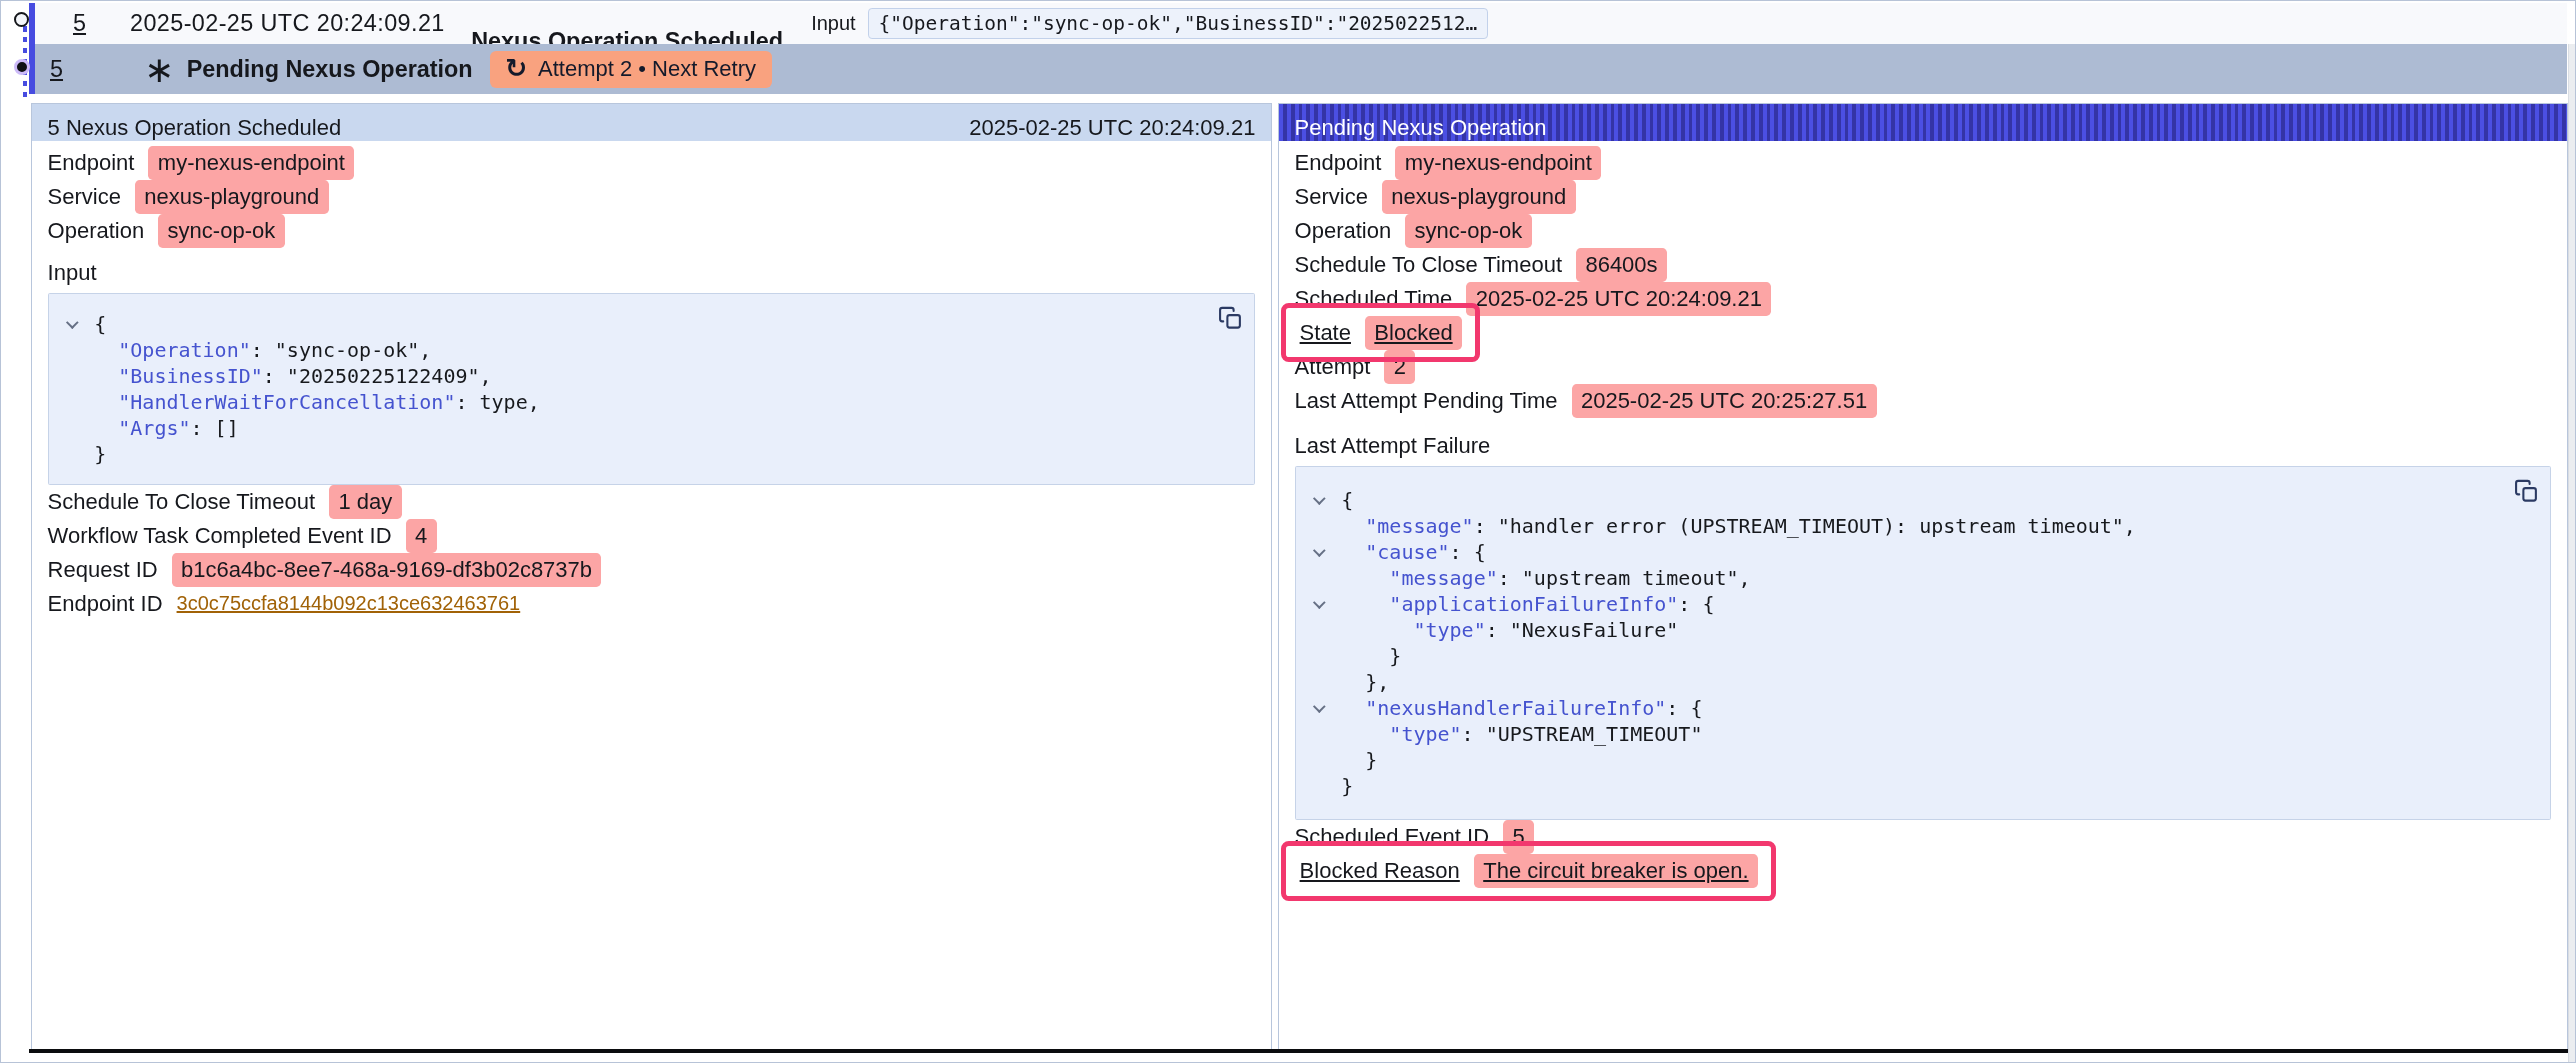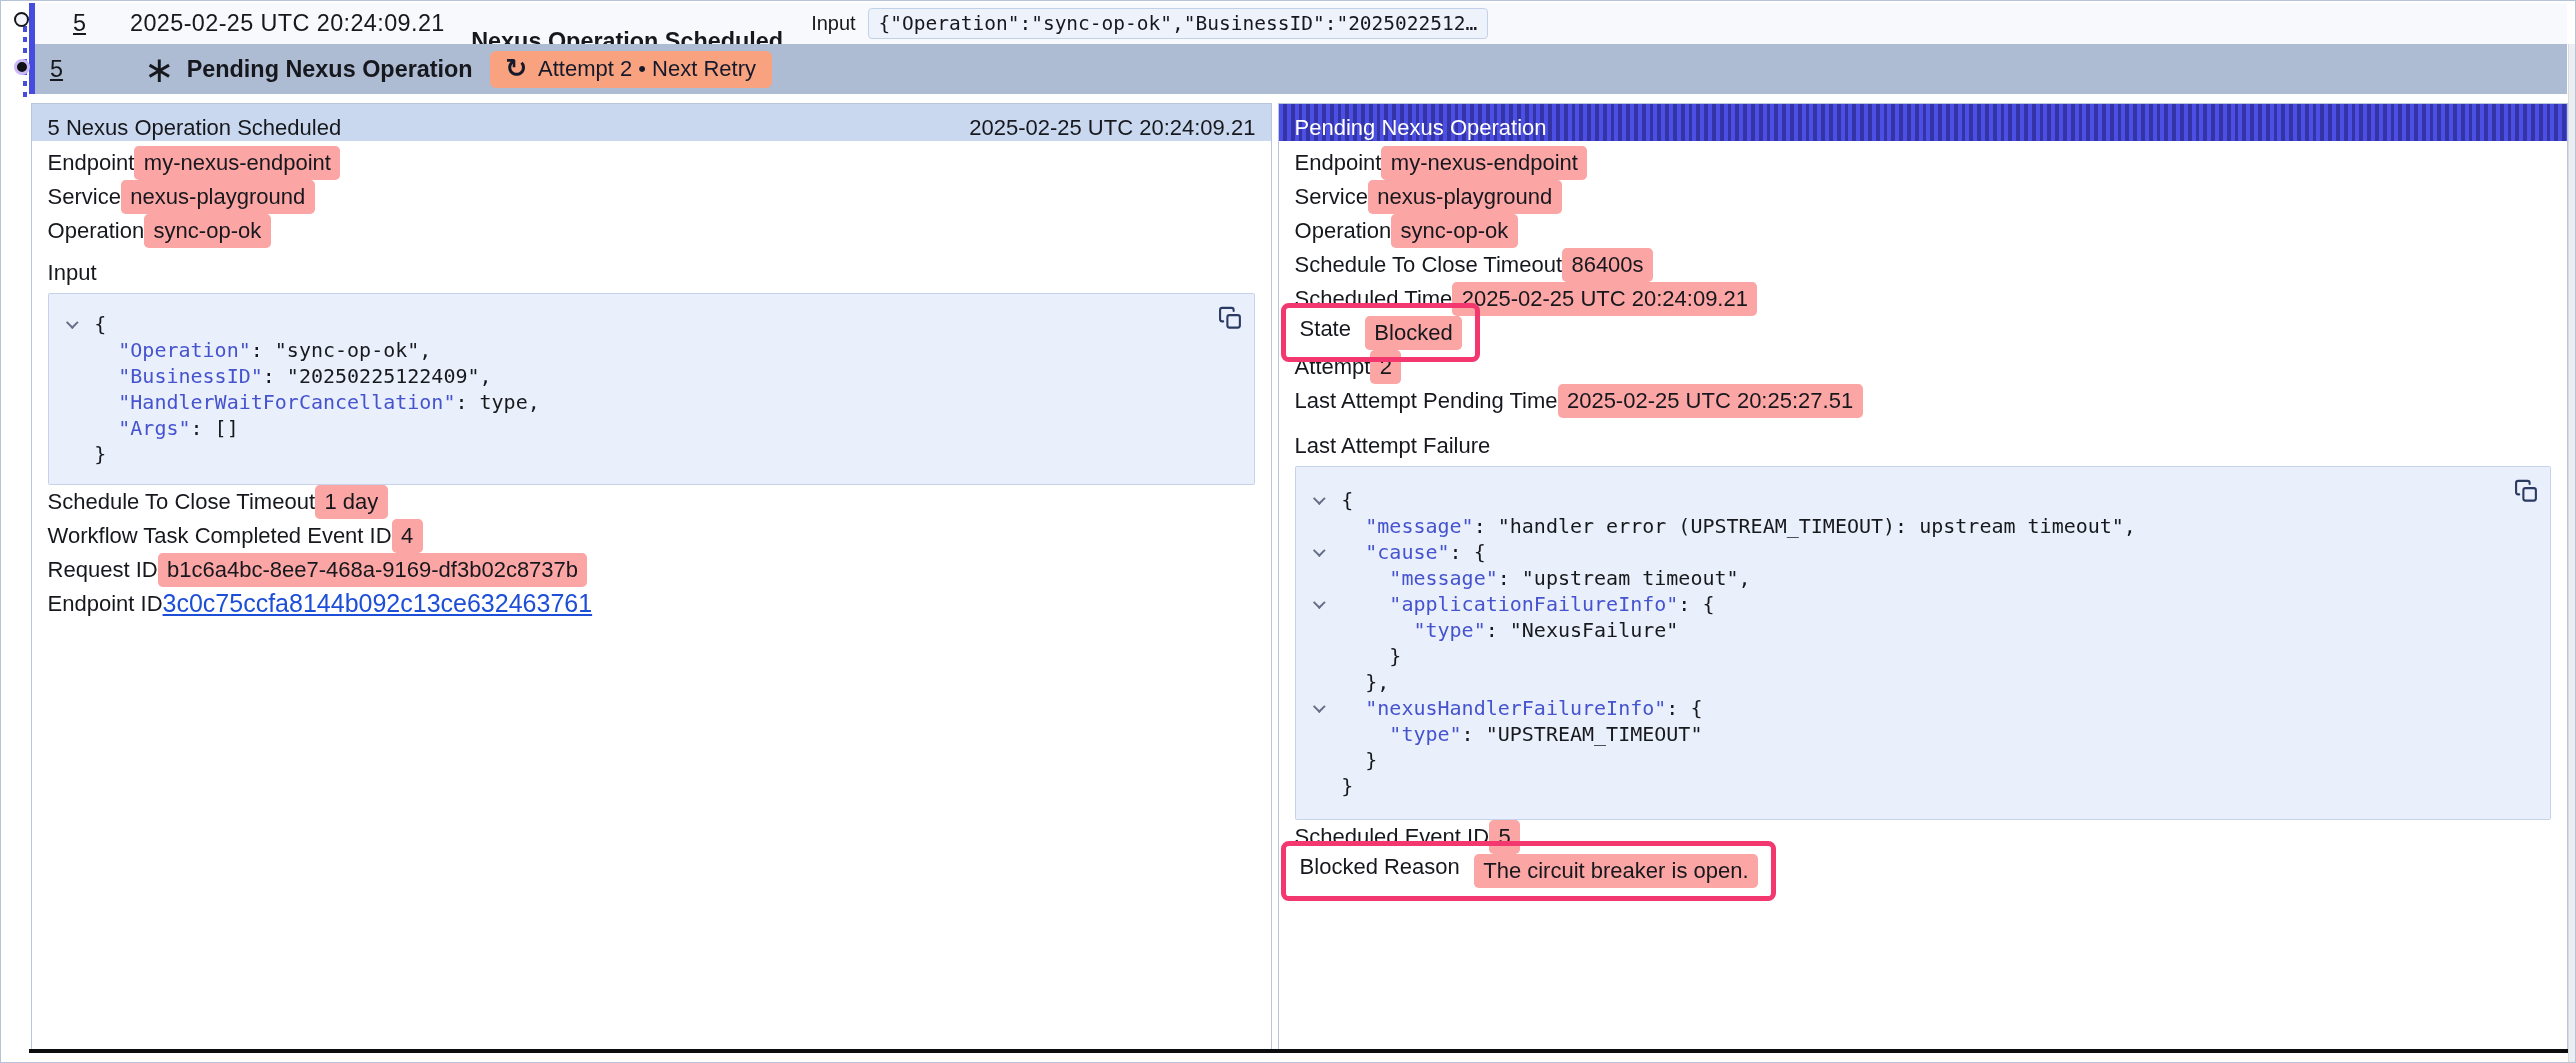--- a/index.html
+++ b/index.html
@@ -62,27 +62,27 @@
   .phead {
     height: 37px; display: flex; align-items: flex-end; padding: 0 15.6px; font-size: 22px;
   }
   .phead-left { background: #c9d8ef; justify-content: space-between; }
   .phead-right {
     background: repeating-linear-gradient(90deg, #4b4fe3 0 3.9px, #3434a6 3.9px 7.8px);
     color: #ffffff;
   }
   .pbody { padding: 4.7px 15.6px 0 15.6px; }
 
-  .field { display: flex; align-items: center; height: 34px; font-size: 22px; white-space: nowrap; }
+  .field { display: flex; align-items: center; height: 34px; gap: 14px; font-size: 22px; white-space: nowrap; }
   .chip { background: #fca5a5; border-radius: 4.7px; padding: 3.9px 9.4px; font-size: 22px; color: #16181d; }
-  .flink { color: #1d4ed8; text-decoration: underline; font-size: 25px; }
+  .flink { color: #a16207; text-decoration: underline; font-size: 20px; }
   .hl-box {
-    display: inline-flex; gap: 14px;
+    display: inline-flex; align-items: center; gap: 14px;
     border: 5.5px solid #f2386e; border-radius: 7.8px; padding: 7.8px 13.3px; margin: -7.8px -13.3px;
-    position: relative; z-index: 5; background: transparent;
+    position: relative; z-index: 5; background: transparent; text-decoration: underline;
   }
 
   .seclabel { font-size: 22px; height: 26.5px; display: flex; align-items: center; }
   .panel-left .seclabel { margin-top: 12.5px; }
   .panel-right .seclabel { margin-top: 14px; height: 28px; }
 
   .codeblock {
     position: relative; margin-top: 6.2px; background: #e9effb; border: 1.6px solid #c6d3e8; border-radius: 1.6px;
     font-family: "DejaVu Sans Mono", monospace; font-size: 20px; line-height: 26px; color: #17191d;
   }

